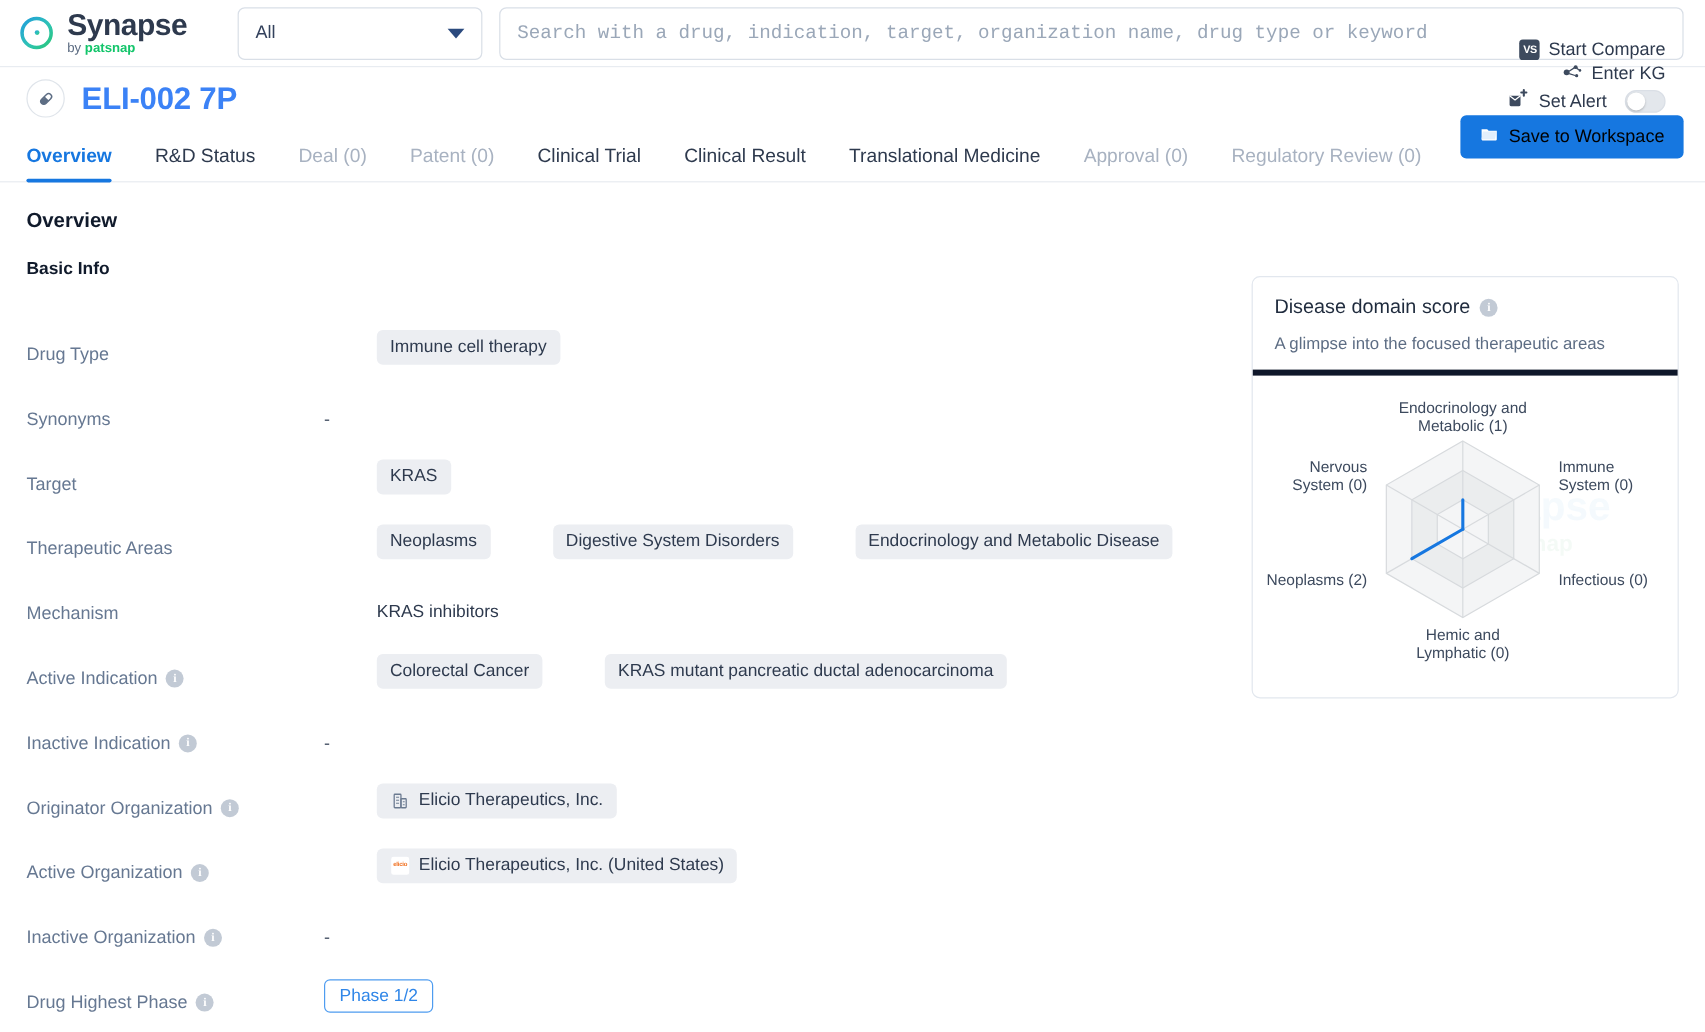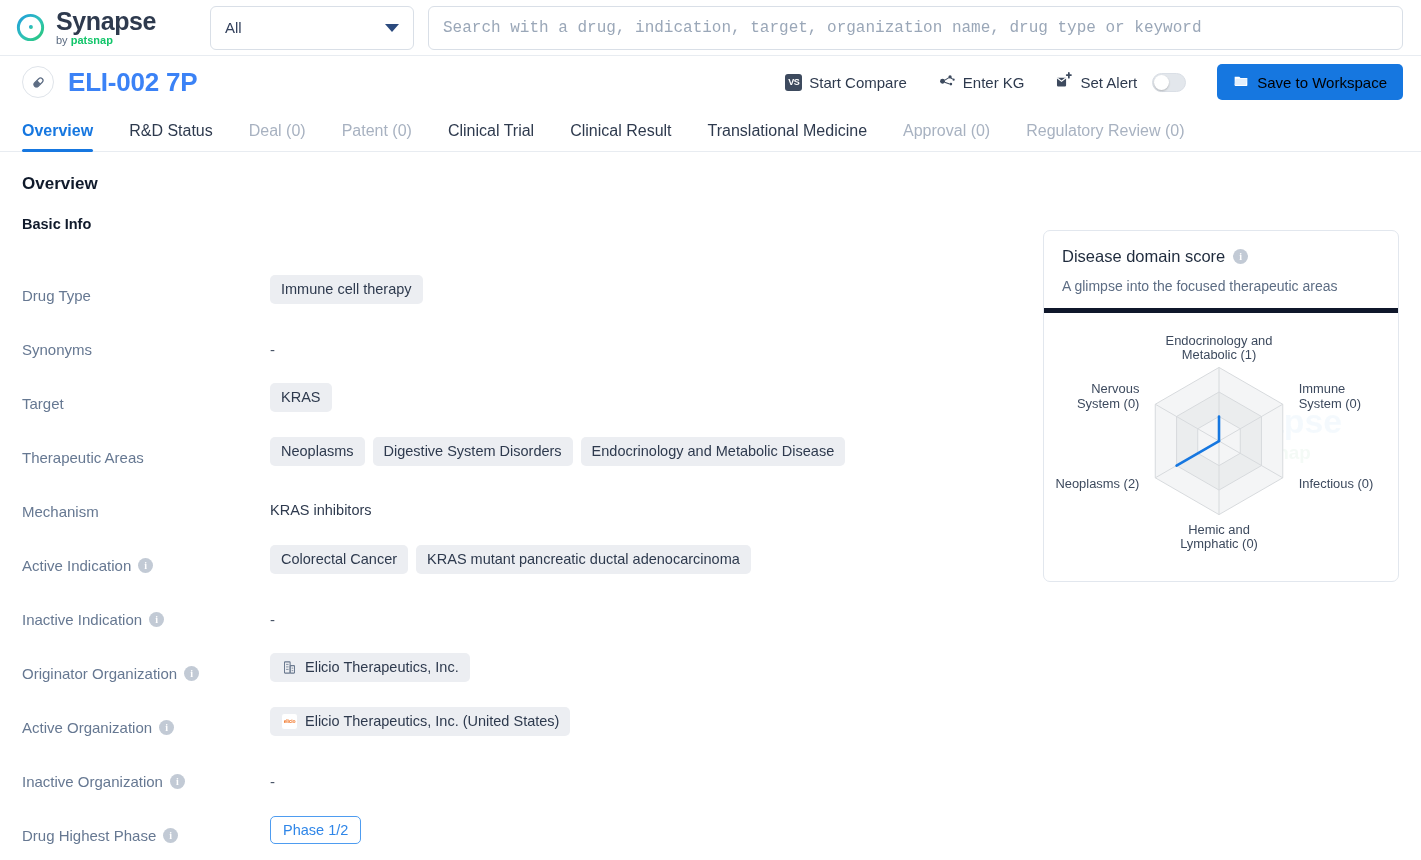--- a/index.html
+++ b/index.html
@@ -26,21 +26,21 @@
     font-size: 25px; font-weight: 700; letter-spacing: -.4px;
     color: #2e3a4e; display:block;
   }
   .logo-sub { font-size: 11px; font-weight: 700; display:block; margin-top:1px; }
   .logo-sub .by { color:#5a6a80; font-weight:400; }
   .logo-sub .ps { color:#12c56a; }
 
   .scope-select {
     position: relative;
     width: 204px; height: 44px; flex:none;
-    margin-left: 30px;
+    margin-left: 18px;
     border: 1px solid #d9dfe7; border-radius: 6px;
     background:#fff;
     display:flex; align-items:center;
     padding: 0 14px;
     font-size: 15px; color:#33415c;
     cursor: pointer;
   }
   .scope-select .caret {
     position:absolute; right:14px; top:50%; transform: translateY(-50%);
     width:0;height:0;border-left:7px solid transparent;border-right:7px solid transparent;
@@ -64,21 +64,21 @@
   }
   .pill-circle {
     width:32px;height:32px;border-radius:50%;
     border:1px solid #dfe4ea; background:#fff;
     display:flex;align-items:center;justify-content:center; flex:none;
   }
   .drug-title {
     font-size: 26px; font-weight: 700; color:#3b82f6;
     margin-left: 14px; letter-spacing: -.2px;
   }
-  .hdr-actions { margin-left:auto; display:flex; align-items:center; gap:0; }
+  .hdr-actions { margin-left:auto; display:flex; align-items:flex-end; gap:0;flex-direction:column; }
   .hdr-act {
     display:flex;align-items:center;gap:7px;
     font-size:15px;color:#2e3a4e; cursor:pointer;
     padding: 0 15px;
   }
   .vs-badge {
     width:17px;height:17px;border-radius:3px;background:#3d4a5e;
     color:#fff;font-size:9px;font-weight:700;
     display:flex;align-items:center;justify-content:center;letter-spacing:-.5px;
   }
@@ -134,21 +134,21 @@
     width:15px;height:15px;border-radius:50%;
     background:#c2cad5; color:#fff; font-size:10px; font-weight:700;
     display:flex;align-items:center;justify-content:center;
     font-family:"Liberation Serif", serif; flex:none;
   }
   .row-val { display:flex; align-items:center; flex-wrap:wrap; gap:8px; font-size:15px; }
   .chip {
     background:#eceef2; color:#2e3a4e;
     border-radius:5px; padding:5px 11px; font-size:14.5px;
     display:inline-flex; align-items:center; gap:7px;
-    cursor:pointer; line-height:1.3;
+    cursor:pointer; line-height:1.3;margin-left:44px;
   }
   .chip.plain { background:transparent; padding:0; cursor:default; }
   .dash { color:#4a5668; font-size:15px; }
   .chip-outline {
     border:1px solid #4e9cf0; color:#2f86e8; background:#fff;
     border-radius:5px; padding:5px 12px; font-size:14.5px; cursor:pointer;
   }
   .org-logo {
     width:17px;height:17px;border-radius:3px;background:#fff;
     border:1px solid #eceef2;

